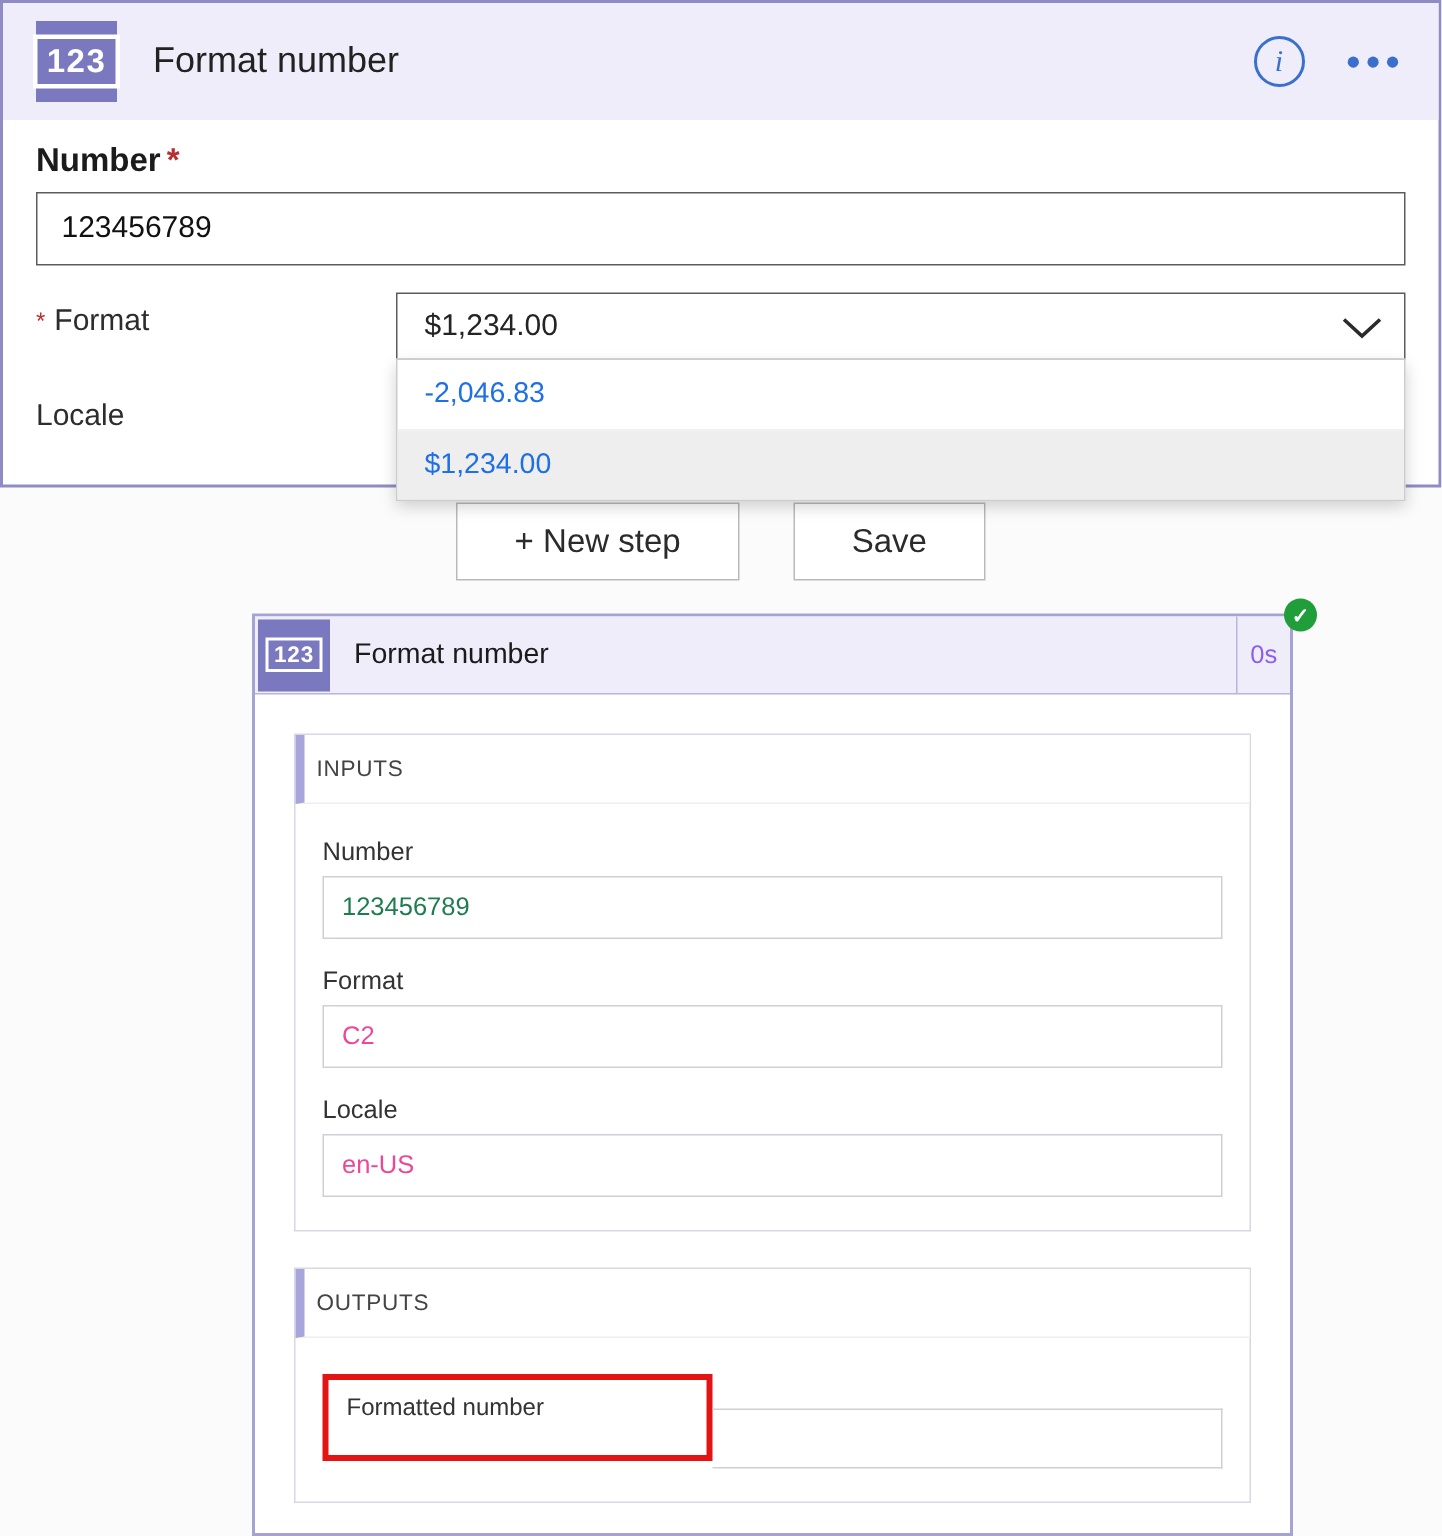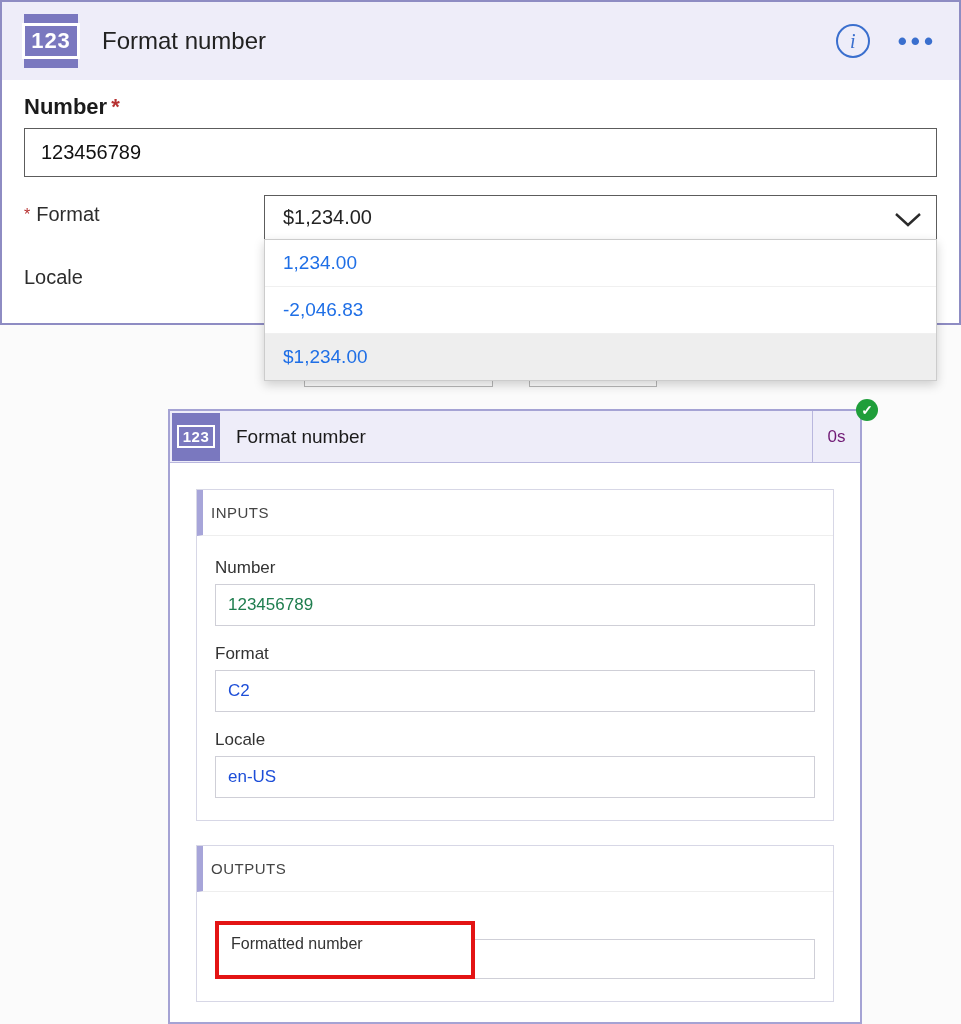--- a/index.html
+++ b/index.html
@@ -96,48 +96,48 @@
     border-bottom:1px solid #b9b7de;
   }
   .run-icon {
     width:48px; height:48px; background:#7a78bf;
     display:flex; align-items:center; justify-content:center;
     color:#fff; font-weight:700; font-size:15px; margin:2px;
   }
   .run-icon-inner { border:2px solid #fff; padding:1px 4px; letter-spacing:.5px; }
   .run-title { font-size:19px; padding-left:14px; flex:1; }
   .run-time {
-    width:48px; font-size:17px; color:#701a75;
+    width:36px; font-size:17px; color:#8b5cf6;
     border-left:1px solid #b9b7de; height:100%; display:flex; align-items:center; justify-content:center;
   }
 
   .run-body { padding:26px 26px 20px 26px; }
   .section {
     border:1px solid #d7d7e6;
   }
   .section + .section { margin-top:24px; }
   .section-title {
     padding:14px 8px; font-size:15px; letter-spacing:.5px; color:#444;
     border-left:6px solid #a7a5d9; background:#fff;
     border-bottom:1px solid #eee;
   }
   .section-content { padding:18px 18px 22px 18px; }
   .kv { margin-top:4px; }
   .kv + .kv { margin-top:18px; }
   .kv-label { font-size:17px; color:#333; margin-bottom:6px; }
   .kv-val {
-    border:1px solid #cfcfd7; padding:10px 12px; font-size:17px; color:#1d4ed8;
+    border:1px solid #cfcfd7; padding:10px 12px; font-size:17px; color:#ec4899;
     font-family: "Segoe UI", Arial, sans-serif;
   }
   .kv-val.green { color:#1e7d4e; }
 
   .out-highlight { border:4px solid #e31414; padding:10px 12px 16px 12px; width:260px; }
   .out-highlight .kv-label { font-size:16px; margin-bottom:6px;}
   .out-highlight .kv-val { border:none; padding:0; font-size:17px; font-family:"Consolas","Courier New",monospace;}
-  .out-row { display:flex; align-items:flex-end; }
+  .out-row { display:flex; align-items:center; }
   .out-remainder { flex:1; border:1px solid #cfcfd7; border-left:none; margin-top:29px; height:40px; }
 </style>
 </head>
 <body>
 
 <div class="designer-card">
   <div class="card-header">
     <div class="card-icon">
       <span class="card-icon-inner">123</span>
     </div>
@@ -160,21 +160,20 @@
       <div class="row-input-wrap">
         <div class="select-box">
           <span>$1,234.00</span>
           <span class="chevron">
             <svg viewBox="0 0 28 16">
                 <polyline points="2,2 14,13 26,2"></polyline>
               </svg>
           </span>
         </div>
         <div class="dropdown">
-          <div class="opt">1,234.00</div>
           <div class="opt">-2,046.83</div>
           <div class="opt sel">$1,234.00</div>
         </div>
       </div>
     </div>
 
     <div class="row">
       <div class="row-label">
         <span>Locale</span>
       </div>

